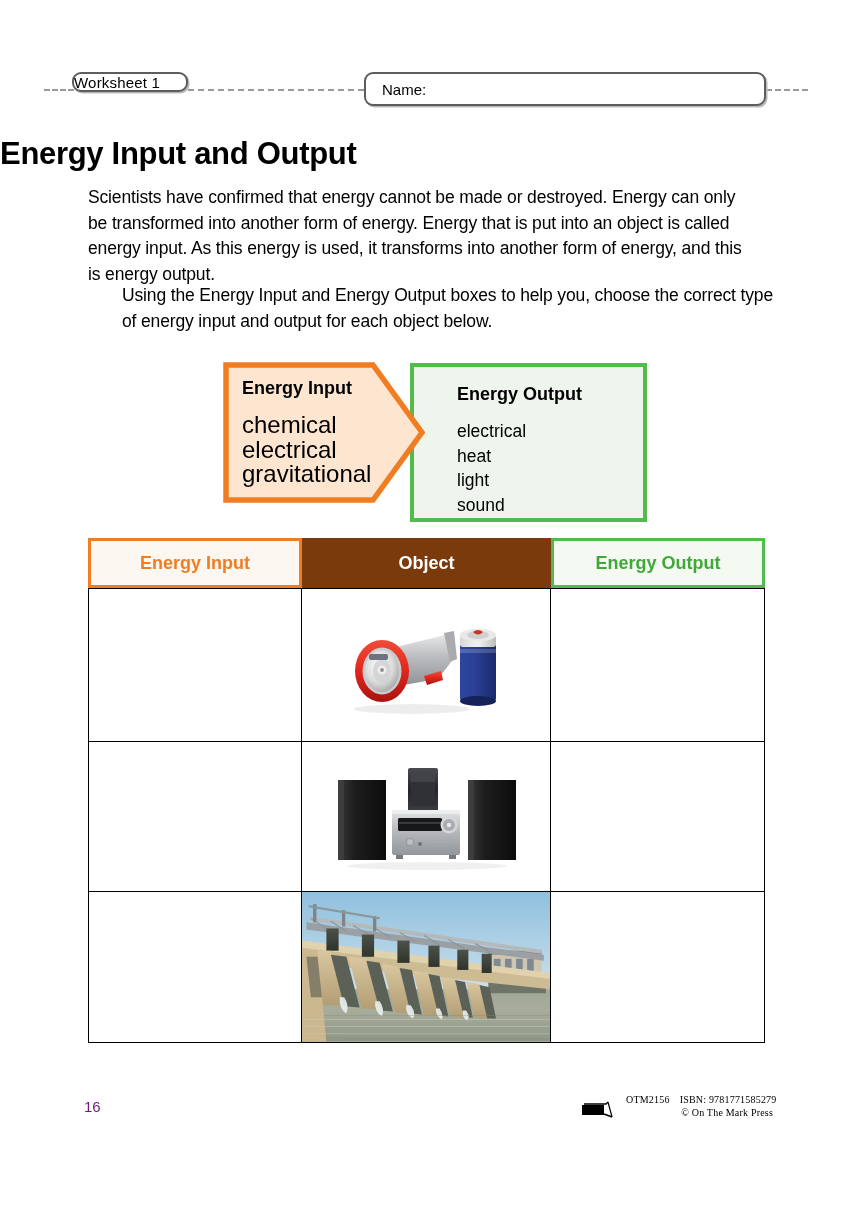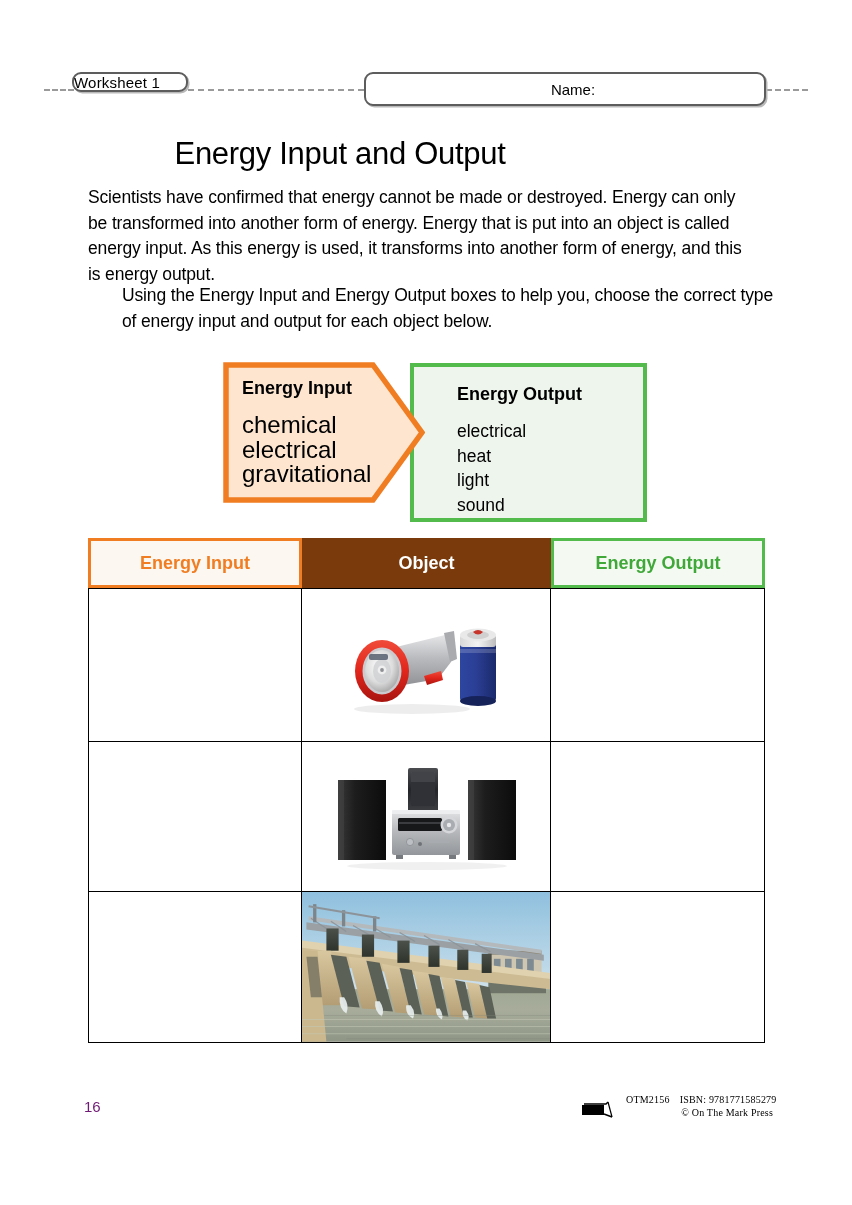--- a/index.html
+++ b/index.html
@@ -36,21 +36,20 @@
 
   .tag-box {
     position: absolute;
     box-sizing: border-box;
     border: 2px solid #5d5d5d;
     border-radius: 9px;
     background: #ffffff;
     box-shadow: 1.5px 1.5px 0 #b9b9b9;
     display: flex;
     align-items: center;
-    justify-content: center;
   }
   .tag-worksheet {
     left: 72px;
     top: 2px;
     width: 116px;
     height: 20px;
     justify-content: flex-start;
   }
   .tag-worksheet .tag-text {
     font-size: 15px;
@@ -66,23 +65,22 @@
   .tag-name .tag-text {
     font-size: 15px;
   }
 
   
   .page-title {
     position: absolute;
     left: 0;
     top: 136px;
     width: 680px;
-    text-align: center;
     font-size: 31px;
-    font-weight: normal;
+    font-weight: bold;
     letter-spacing: -0.3px;
   }
 
   
   .para {
     position: absolute;
     left: 88px;
     width: 655px;
     font-size: 17.5px;
     line-height: 25.5px;

